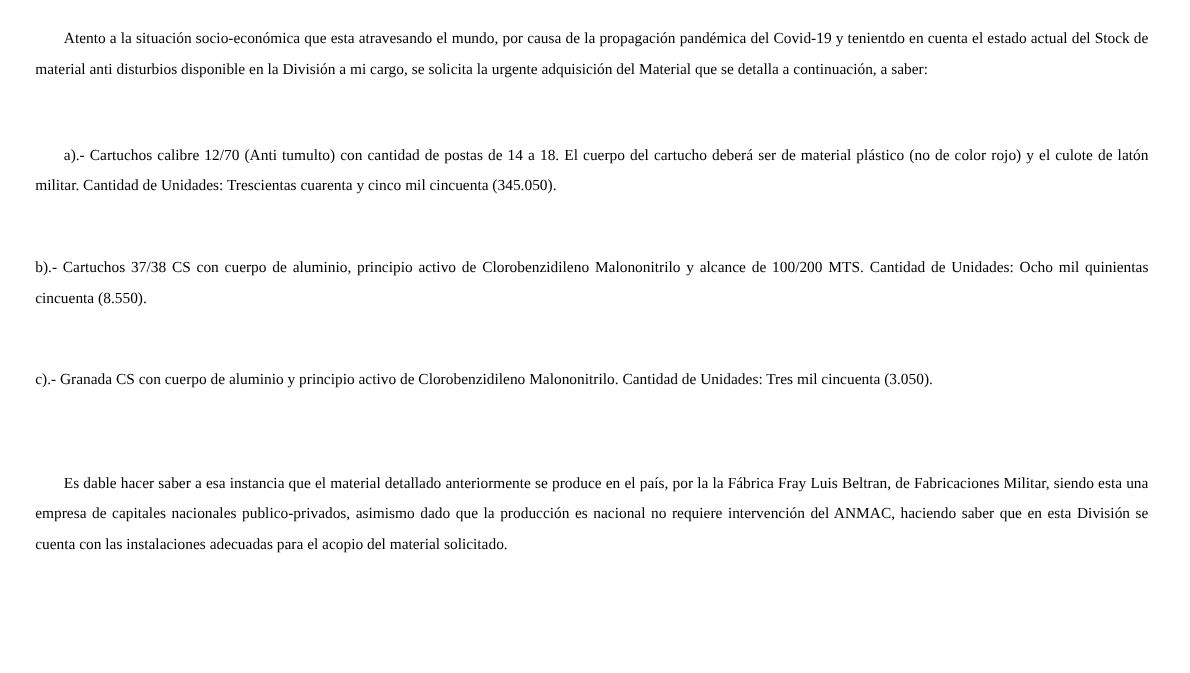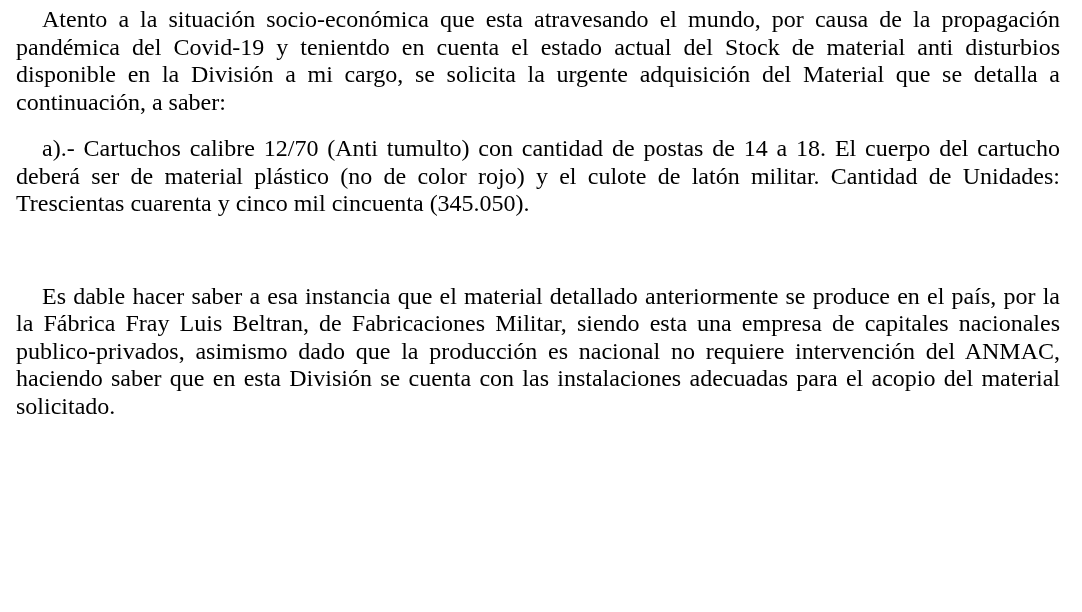--- a/index.html
+++ b/index.html
@@ -14,25 +14,25 @@
     font-family: "Liberation Serif", serif;
     color: #000000;
   }
   .page {
     width: 1082px;
     height: 612px;
     box-sizing: border-box;
     padding: 6px 22px 0 16px;
   }
   .para {
-    font-size: 24px;
+    font-size: 14px;
     line-height: 27.5px;
     text-align: justify;
     text-justify: inter-word;
-    margin: 0;
+    margin: 16px;
     hyphens: none;
   }
   .para.indent {
     text-indent: 26px;
   }
   .gap-sm { height: 19px; }
   .gap-md { height: 15px; }
   .gap-lg { height: 20px; }
 </style>
 </head>
@@ -41,23 +41,25 @@
 <div class="page">
 
   <p class="para indent">Atento a la situación socio-económica que esta atravesando el mundo, por causa de la propagación pandémica del Covid-19 y tenientdo en cuenta el estado actual del Stock de material anti disturbios disponible en la División a mi cargo, se solicita la urgente adquisición del Material que se detalla a continuación, a saber:</p>
 
   <div class="gap-sm"></div>
 
   <p class="para indent">a).- Cartuchos calibre 12/70 (Anti tumulto) con cantidad de postas de 14 a 18. El cuerpo del cartucho deberá ser de material plástico (no de color rojo) y el culote de latón militar. Cantidad de Unidades: Trescientas cuarenta y cinco mil cincuenta (345.050).</p>
 
   <div class="gap-md"></div>
 
+  <p class="para">b).- Cartuchos 37/38 CS con cuerpo de aluminio, principio activo de Clorobenzidileno Malononitrilo y alcance de 100/200 MTS. Cantidad de Unidades: Ocho mil quinientas cincuenta (8.550).</p>
 
   <div class="gap-md"></div>
 
+  <p class="para">c).- Granada CS con cuerpo de aluminio y principio activo de Clorobenzidileno Malononitrilo. Cantidad de Unidades: Tres mil cincuenta (3.050).</p>
 
   <div class="gap-md"></div>
 
 
   <div class="gap-lg"></div>
 
   <p class="para indent">Es dable hacer saber a esa instancia que el material detallado anteriormente se produce en el país, por la la Fábrica Fray Luis Beltran, de Fabricaciones Militar, siendo esta una empresa de capitales nacionales publico-privados, asimismo dado que la producción es nacional no requiere intervención del ANMAC, haciendo saber que en esta División se cuenta con las instalaciones adecuadas para el acopio del material solicitado.</p>
 
 </div>
 

